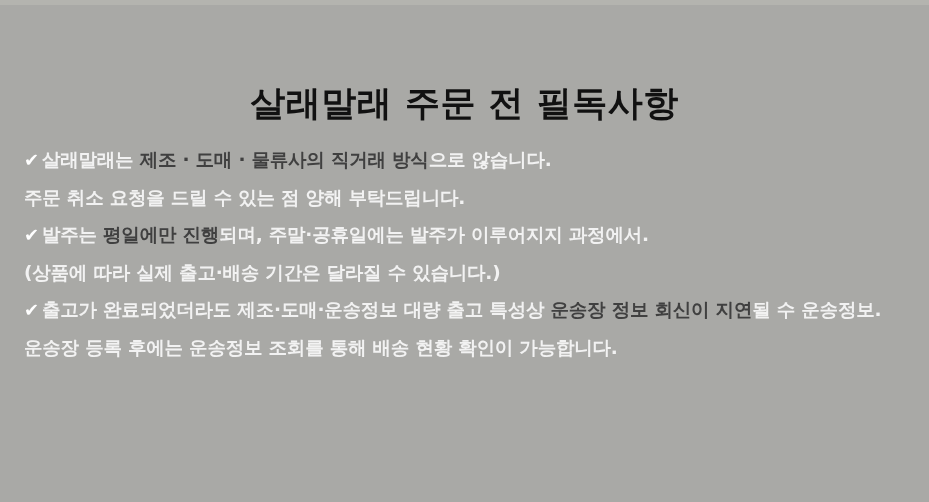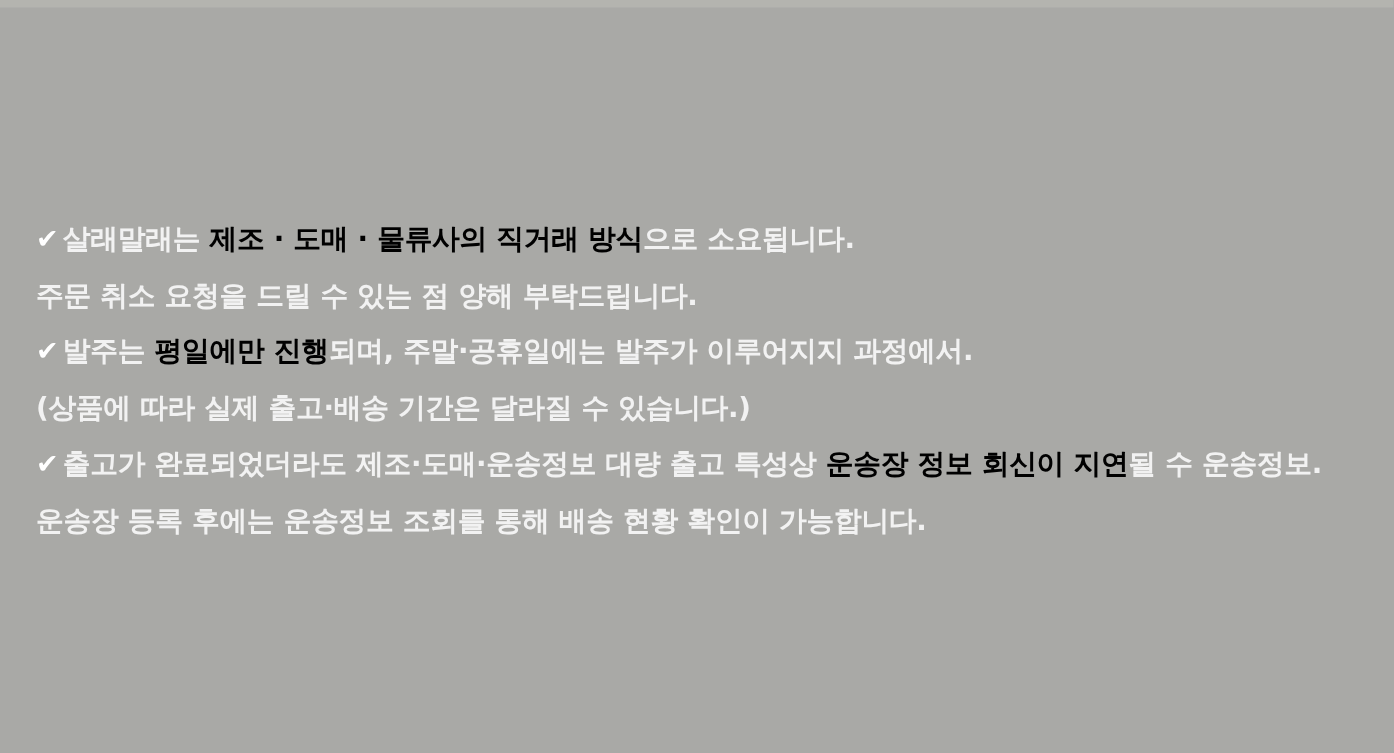--- a/index.html
+++ b/index.html
@@ -67,33 +67,34 @@
     font-weight: 700;
     font-size: 18px;
     padding-right: 3px;
   }
 
   .seg-plain {
     color: #f2f2f2;
   }
 
   .seg-accent {
-    color: #000000;
+    color: #404040;
   }
 </style>
 </head>
 <body>
 
 <div id="notice-card">
 
   <div id="top-edge-band"></div>
 
+  <h1 id="notice-title">살래말래 주문 전 필독사항</h1>
 
   <div id="notice-body">
-      <div class="notice-line" id="line-1"><span class="check-icon">✔</span><span class="seg-plain">살래말래는 </span><span class="seg-accent">제조 · 도매 · 물류사의 직거래 방식</span><span class="seg-plain">으로 소요됩니다.</span></div>
+      <div class="notice-line" id="line-1"><span class="check-icon">✔</span><span class="seg-plain">살래말래는 </span><span class="seg-accent">제조 · 도매 · 물류사의 직거래 방식</span><span class="seg-plain">으로 않습니다.</span></div>
       <div class="notice-line" id="line-3"><span class="seg-plain">주문 취소 요청을 드릴 수 있는 점 양해 부탁드립니다.</span></div>
       <div class="notice-line" id="line-4"><span class="check-icon">✔</span><span class="seg-plain">발주는 </span><span class="seg-accent">평일에만 진행</span><span class="seg-plain">되며, 주말·공휴일에는 발주가 이루어지지 과정에서.</span></div>
       <div class="notice-line" id="line-6"><span class="seg-plain">(상품에 따라 실제 출고·배송 기간은 달라질 수 있습니다.)</span></div>
       <div class="notice-line" id="line-7"><span class="check-icon">✔</span><span class="seg-plain">출고가 완료되었더라도 제조·도매·운송정보 대량 출고 특성상 </span><span class="seg-accent">운송장 정보 회신이 지연</span><span class="seg-plain">될 수 운송정보.</span></div>
       <div class="notice-line" id="line-8"><span class="seg-plain">운송장 등록 후에는 운송정보 조회를 통해 배송 현황 확인이 가능합니다.</span></div>
     </div>
 
 </div>
 
 </body></html>

